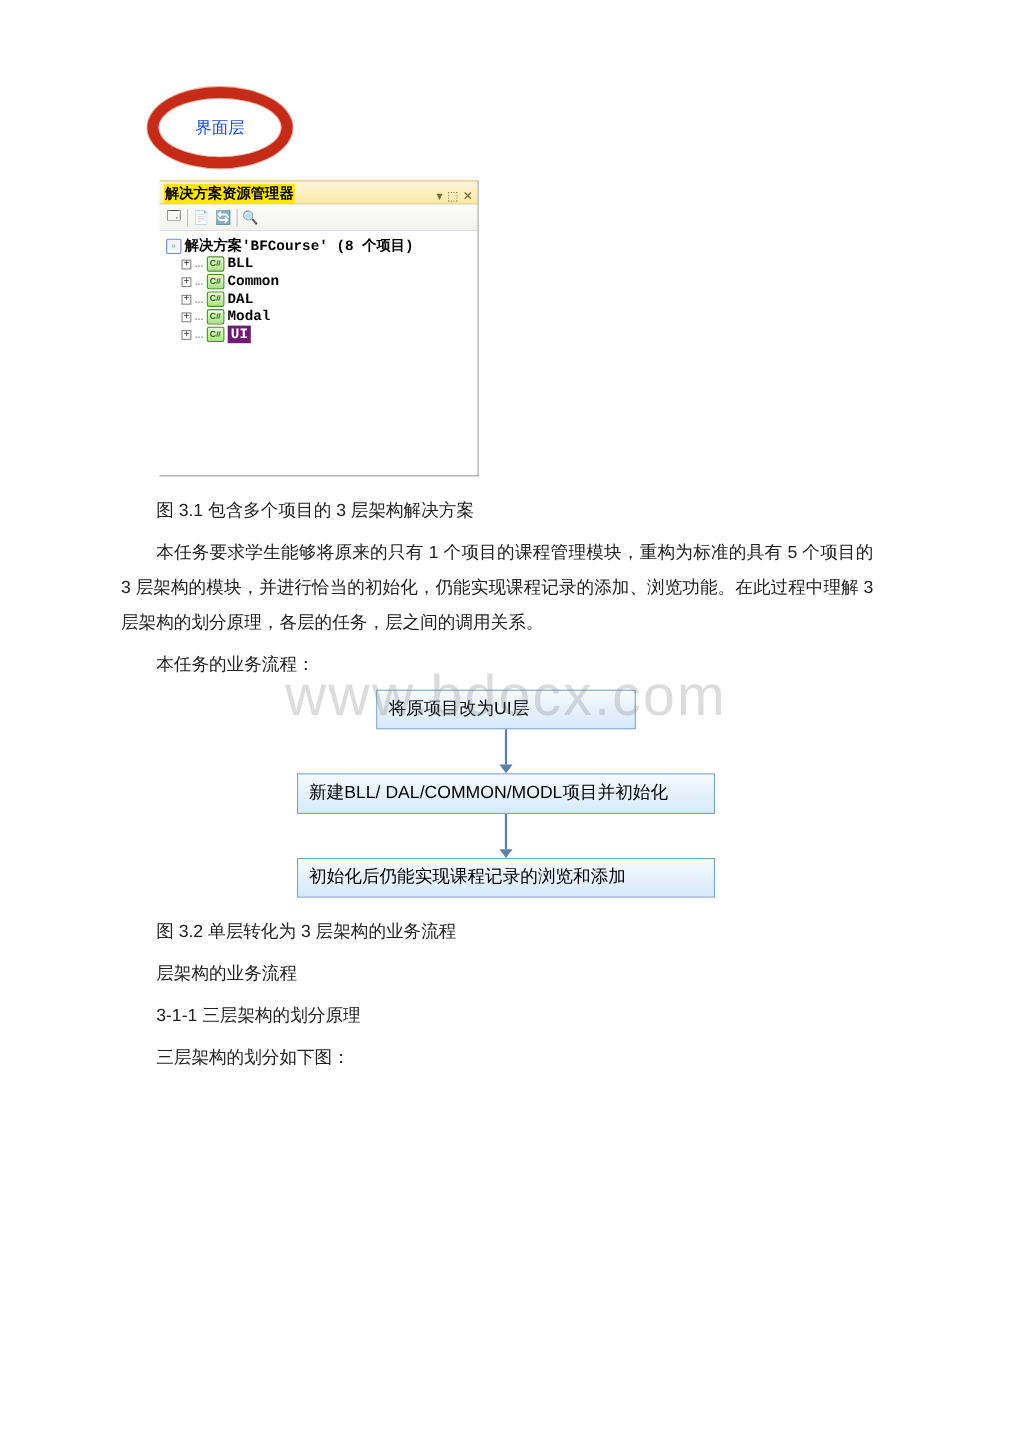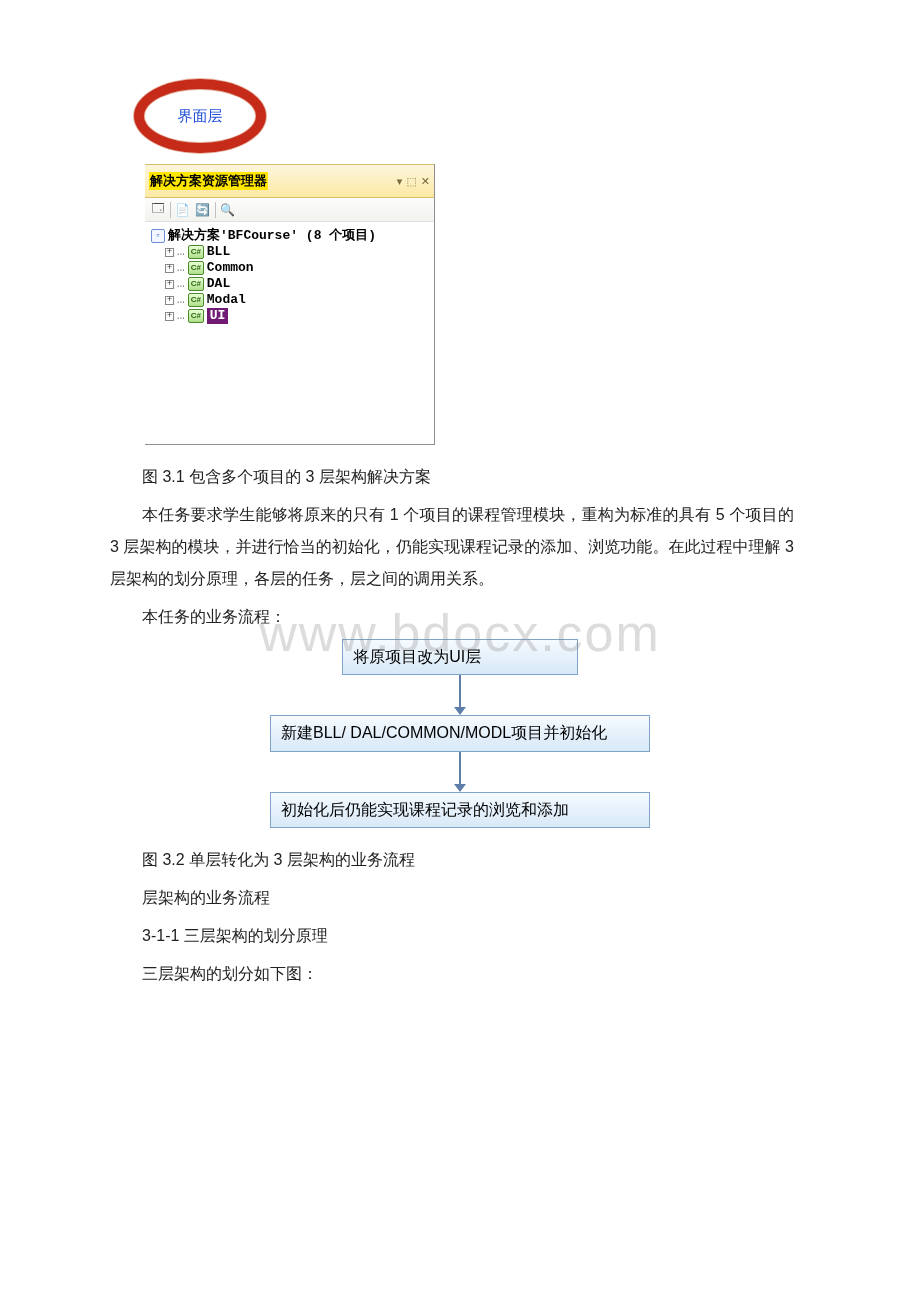--- a/index.html
+++ b/index.html
@@ -39,23 +39,23 @@
     margin-top: 22px;
     border-right: 1px solid #8f8f8f;
     border-bottom: 1px solid #8f8f8f;
     width: 290px;
     background: #fff;
   }
   .panel-title {
     background: linear-gradient(#fdf6dd, #fde9a4);
     border-top: 1px solid #d6c06b;
     border-bottom: 1px solid #d6c06b;
-    height: 34px;
-    display: flex;
-    align-items: center;
+    height: 22px;
+    display: flex;
+    align-items: flex-end;
     justify-content: space-between;
     padding: 0 4px 0 4px;
     font-size: 13px;
   }
   .panel-title .text-highlight {
     background: #ffe600;
     padding: 0 1px;
     font-weight: bold;
   }
   .panel-title .controls {

